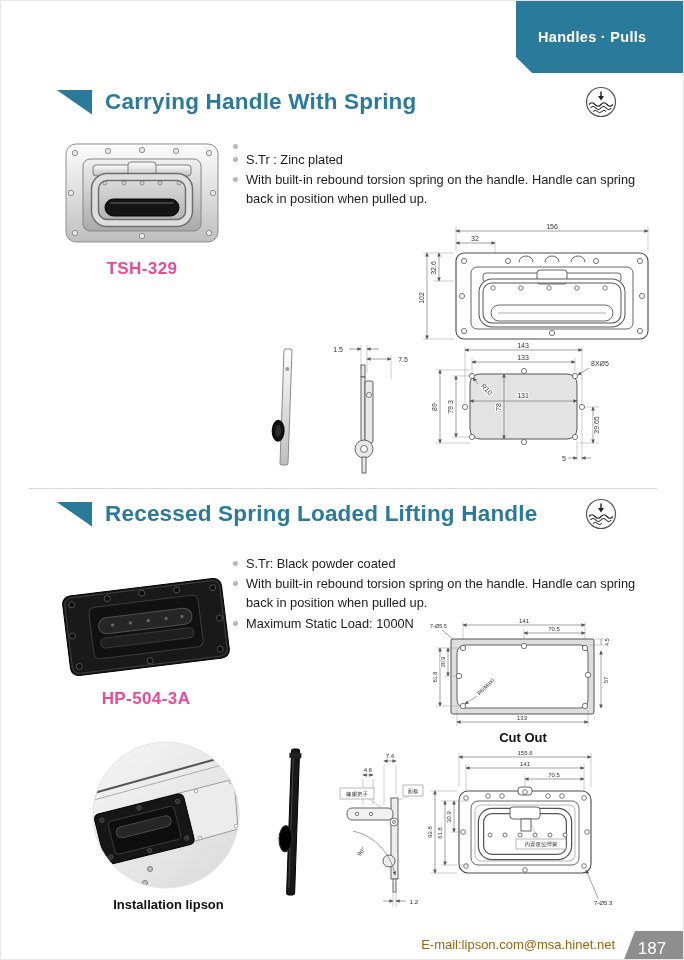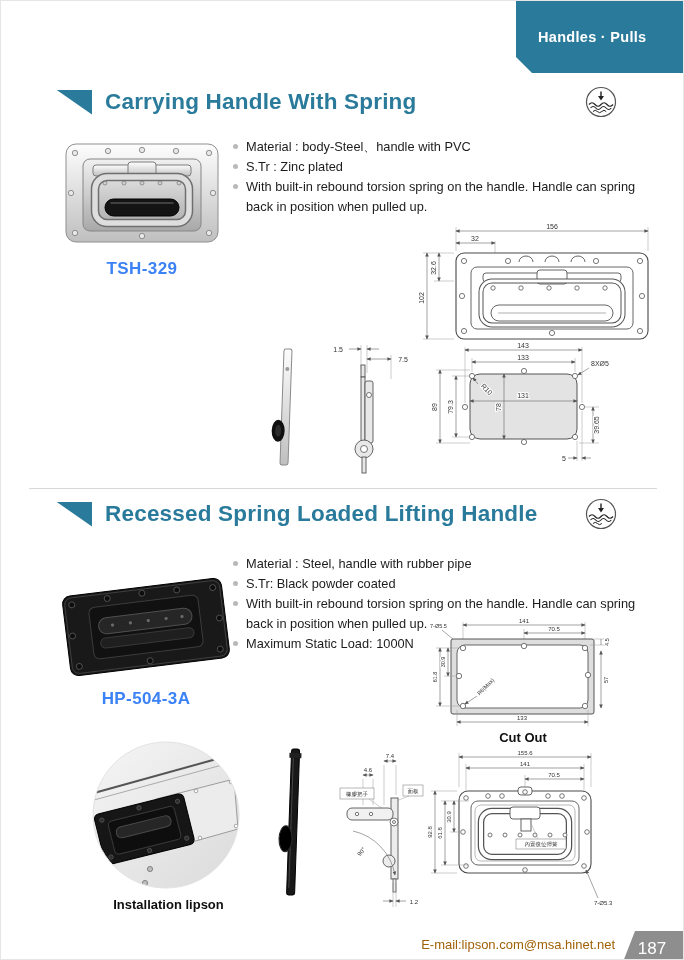--- a/index.html
+++ b/index.html
@@ -13,21 +13,21 @@
   .tab span{color:#fff;font-size:14.5px;font-weight:bold;letter-spacing:.3px;}
   
   .sec-head{display:flex;align-items:center;gap:13px;height:30px;}
   .tri{width:36px;height:25px;background:#2a7b9b;clip-path:polygon(0 0,100% 0,100% 100%);flex:none;}
   .sec-title{font-size:22.5px;font-weight:bold;color:#2a7b9b;letter-spacing:.2px;white-space:nowrap;}
   
   .bullets{display:flex;flex-direction:column;gap:1px;}
   .b-row{display:flex;gap:8px;}
   .b-dot{width:5px;height:5px;border-radius:50%;background:#b9b9b9;margin-top:7px;flex:none;}
   .b-tx{font-size:12.8px;color:#1c1c1c;line-height:1.5;}
-  .model{text-align:center;font-weight:bold;font-size:17px;color:#3b82f6;letter-spacing:.4px;}
+  .model{text-align:center;font-weight:bold;font-size:17px;color:#ec4899;letter-spacing:.4px;}
   .sub-label{text-align:center;font-weight:bold;font-size:13px;color:#101010;}
   .divider{height:1px;background:#d8d8d8;}
   
   .email{font-size:13px;color:#a16207;}
   .badge{right:0;top:930px;width:62px;height:36px;background:#8e8e8e;color:#fff;font-size:17px;
          display:flex;align-items:center;justify-content:center;
          clip-path:polygon(14px 0,100% 0,100% 100%,0 100%);}
   
   svg text{font-family:"Liberation Sans",sans-serif;fill:#333;}
   .d7{font-size:7px;} .d6{font-size:6px;} .d55{font-size:5.5px;}
@@ -111,21 +111,20 @@
     <rect x="34" y="38" width="94" height="46" rx="12" fill="none" stroke="#6f6f6f" stroke-width="8.5"></rect>
     <rect x="34" y="38" width="94" height="46" rx="12" fill="none" stroke="#dedede" stroke-width="5.5"></rect>
     <rect x="44" y="60" width="74" height="17" rx="8.5" fill="#141414" stroke="#000"></rect>
     <line x1="50" y1="64" x2="112" y2="64" stroke="#4f4f4f" stroke-width="1.6" stroke-linecap="round"></line>
   </svg>
   <div class="abs model" style="left:60px;top:258px;width:162px;">TSH-329</div>
 
   <div class="abs bullets" style="left:232px;top:136px;width:408px;">
     <div class="b-row">
         <span class="b-dot"></span>
-        <span class="b-tx">Material : body-Steel、handle with PVC</span>
       </div>
     <div class="b-row">
         <span class="b-dot"></span>
         <span class="b-tx">S.Tr : Zinc plated</span>
       </div>
     <div class="b-row">
         <span class="b-dot"></span>
         <span class="b-tx">With built-in rebound torsion spring on the handle. Handle can spring back in position when pulled up.</span>
       </div>
   </div>
@@ -290,24 +289,20 @@
           <circle cx="108" cy="64" r="1.6"></circle>
           <circle cx="126" cy="64" r="1.6"></circle>
           <circle cx="142" cy="64" r="1.6"></circle>
         </g>
       <rect x="58" y="76" width="94" height="10" rx="5" fill="#1f1f1f" stroke="#383838"></rect>
     </g>
   </svg>
   <div class="abs model" style="left:40px;top:688px;width:210px;">HP-504-3A</div>
 
   <div class="abs bullets" style="left:232px;top:553px;width:420px;">
-    <div class="b-row">
-        <span class="b-dot"></span>
-        <span class="b-tx">Material : Steel, handle with rubber pipe</span>
-      </div>
     <div class="b-row">
         <span class="b-dot"></span>
         <span class="b-tx">S.Tr: Black powder coated</span>
       </div>
     <div class="b-row">
         <span class="b-dot"></span>
         <span class="b-tx">With built-in rebound torsion spring on the handle. Handle can spring back in position when pulled up.</span>
       </div>
     <div class="b-row">
         <span class="b-dot"></span>

